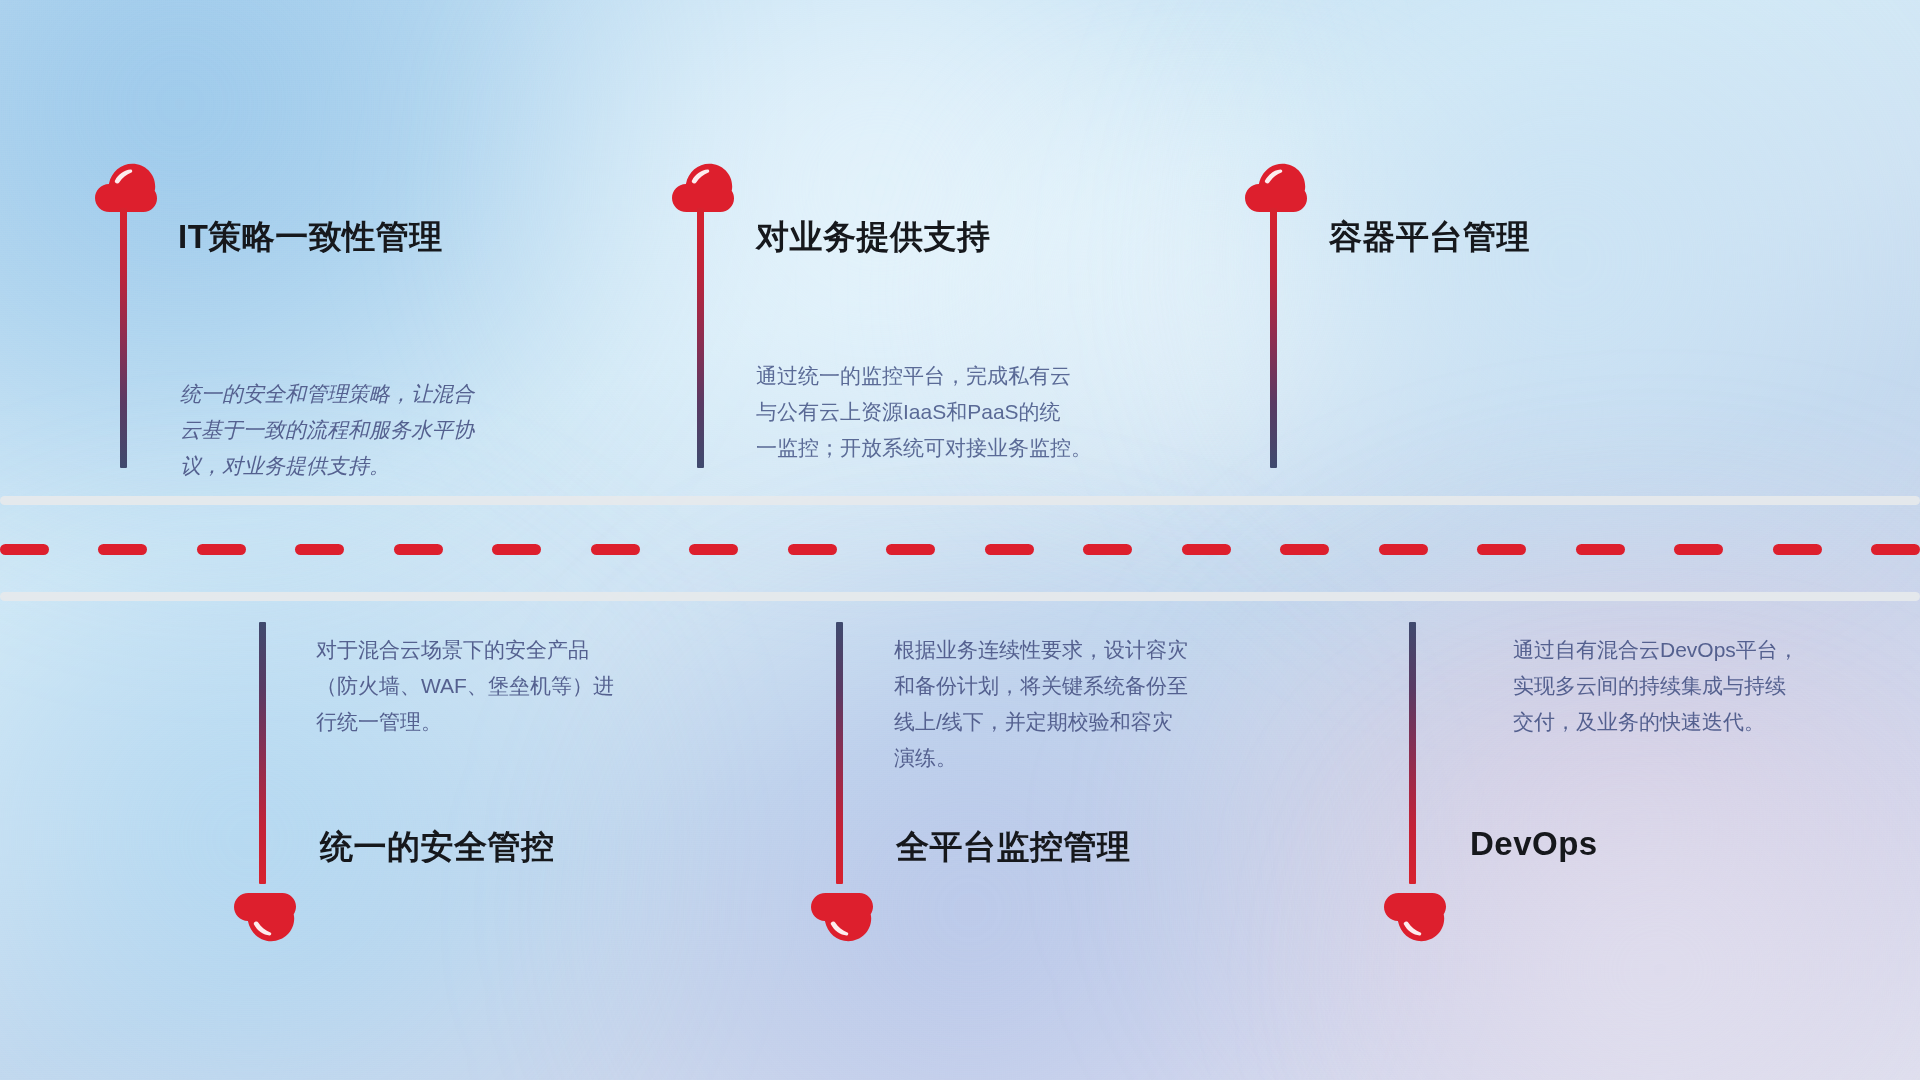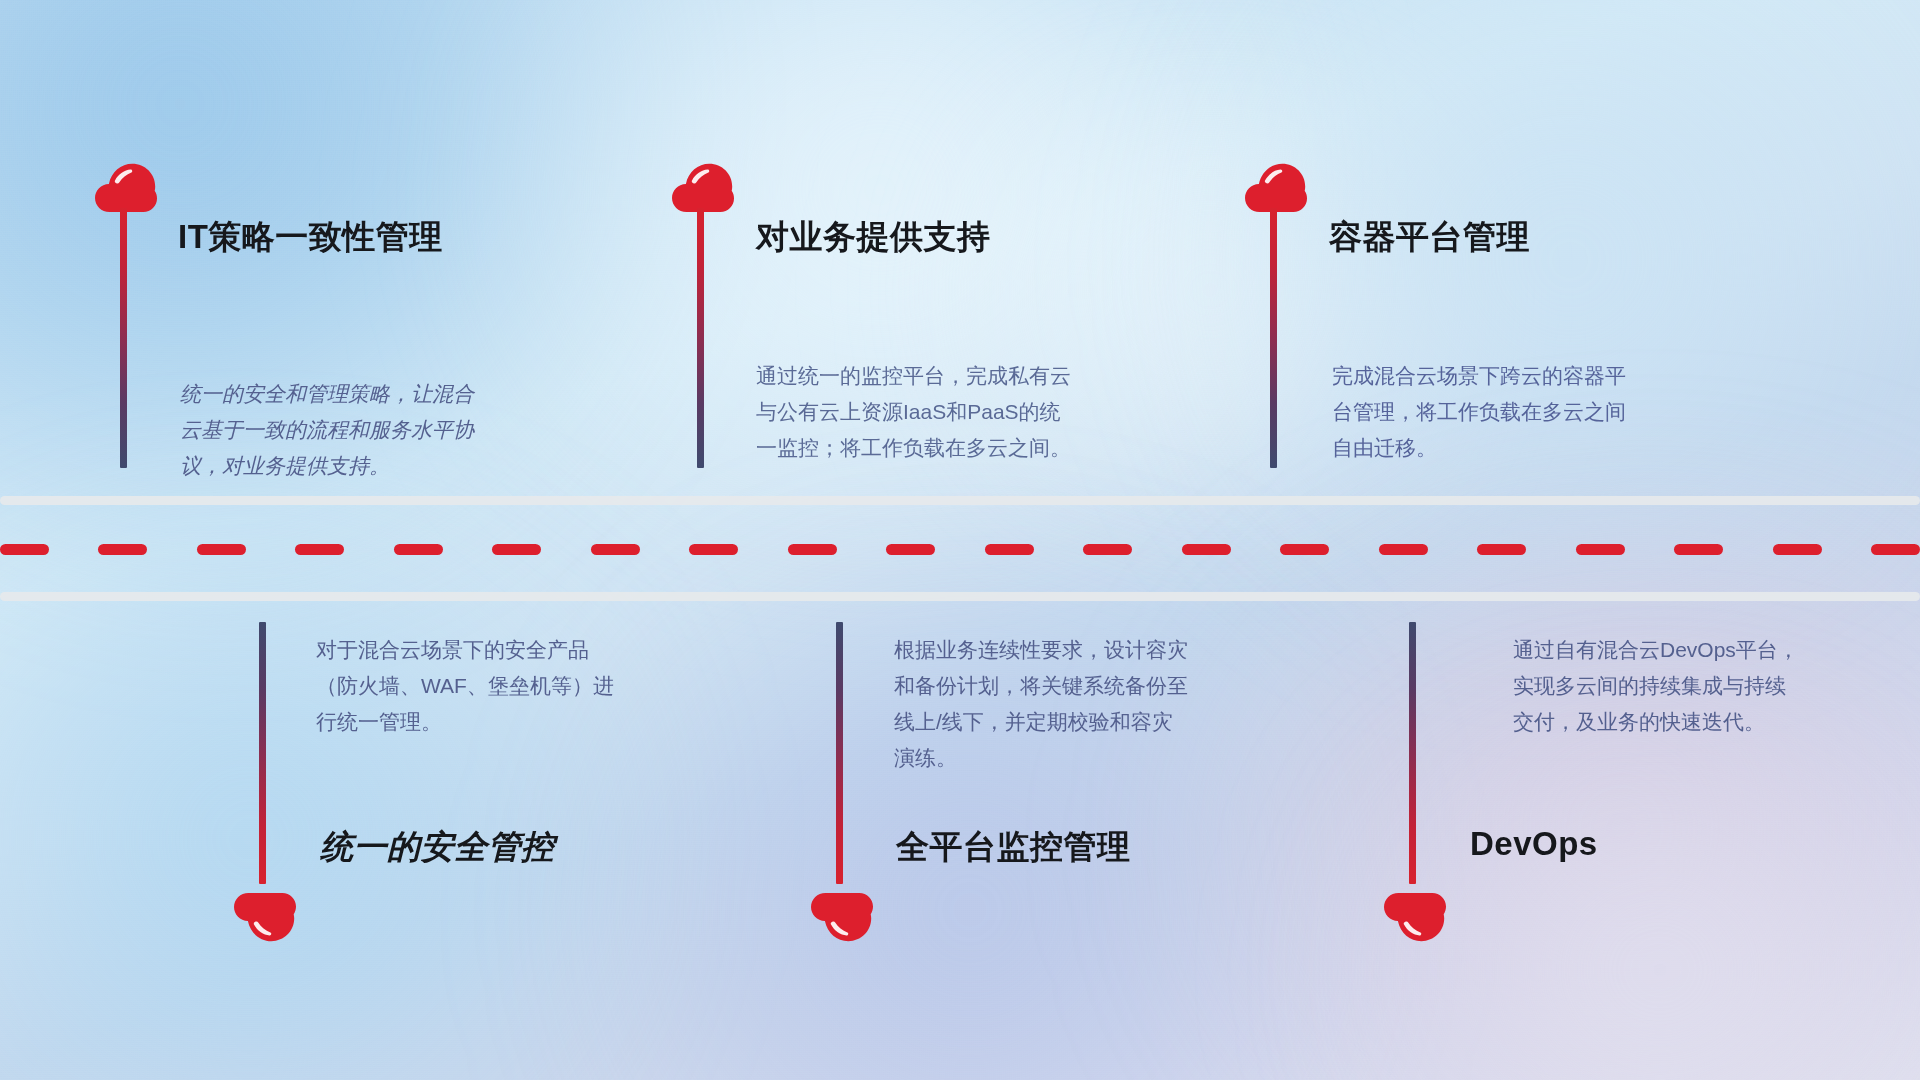--- a/index.html
+++ b/index.html
@@ -194,33 +194,30 @@
   <div class="cloud" style="left:672px; top:163px;">
     <svg viewBox="0 0 62 50" xmlns="http://www.w3.org/2000/svg">
       <path d="M14.5 49 C6.4 49 0 42.8 0 35 C0 27.4 6.1 21.2 13.9 21.0 C16.3 8.9 26.0 0.8 37.3 0.8 C50.0 0.8 60.2 10.9 60.2 23.4 C60.2 24.9 60.0 26.4 59.7 27.8 C61.2 30.0 62 32.6 62 35.4 C62 42.9 55.9 49 48.3 49 Z" fill="#dd1f2d"></path>
       <path d="M20.0 17.5 C23.5 11.0 29.5 7.0 35.5 6.6 C37.2 6.5 38.0 8.9 36.4 9.6 C31.6 11.6 27.0 15.0 24.2 19.6 C23.0 21.6 18.8 19.8 20.0 17.5 Z" fill="#ffffff" opacity="0.92"></path>
     </svg>
   </div>
   <div class="stem stem-top" style="left:697px; top:208px; height:260px;"></div>
   <div class="heading" style="left:756px; top:215px;">对业务提供支持</div>
   <div class="body-text muted-a" style="left:756px; top:358px; width:460px;">通过统一的监控平台，完成私有云
 与公有云上资源IaaS和PaaS的统
-一监控；将工作负载在多云之间。</div>
+一监控；开放系统可对接业务监控。</div>
 
   <div class="cloud" style="left:1245px; top:163px;">
     <svg viewBox="0 0 62 50" xmlns="http://www.w3.org/2000/svg">
       <path d="M14.5 49 C6.4 49 0 42.8 0 35 C0 27.4 6.1 21.2 13.9 21.0 C16.3 8.9 26.0 0.8 37.3 0.8 C50.0 0.8 60.2 10.9 60.2 23.4 C60.2 24.9 60.0 26.4 59.7 27.8 C61.2 30.0 62 32.6 62 35.4 C62 42.9 55.9 49 48.3 49 Z" fill="#dd1f2d"></path>
       <path d="M20.0 17.5 C23.5 11.0 29.5 7.0 35.5 6.6 C37.2 6.5 38.0 8.9 36.4 9.6 C31.6 11.6 27.0 15.0 24.2 19.6 C23.0 21.6 18.8 19.8 20.0 17.5 Z" fill="#ffffff" opacity="0.92"></path>
     </svg>
   </div>
   <div class="stem stem-top" style="left:1270px; top:208px; height:260px;"></div>
   <div class="heading" style="left:1329px; top:215px;">容器平台管理</div>
-  <div class="body-text muted-b" style="left:1332px; top:358px; width:440px;">完成混合云场景下跨云的容器平
-台管理，将工作负载在多云之间
-自由迁移。</div>
 
   <div class="divider">
     <div class="divider-rule rule-top"></div>
     <div class="divider-dashed" id="dashed-line">
         <div class="dash" style="left: 0px; background: rgb(221, 31, 45);"></div>
         <div class="dash" style="left: 98.4737px; background: rgb(221, 31, 45);"></div>
         <div class="dash" style="left: 196.947px; background: rgb(221, 31, 45);"></div>
         <div class="dash" style="left: 295.421px; background: rgb(221, 31, 45);"></div>
         <div class="dash" style="left: 393.895px; background: rgb(221, 31, 45);"></div>
         <div class="dash" style="left: 492.368px; background: rgb(221, 31, 45);"></div>
@@ -245,21 +242,21 @@
   <div class="stem stem-bottom" style="left:259px; top:622px; height:262px;"></div>
   <div class="cloud cloud-flip" style="left:234px; top:892px;">
     <svg viewBox="0 0 62 50" xmlns="http://www.w3.org/2000/svg">
       <path d="M14.5 49 C6.4 49 0 42.8 0 35 C0 27.4 6.1 21.2 13.9 21.0 C16.3 8.9 26.0 0.8 37.3 0.8 C50.0 0.8 60.2 10.9 60.2 23.4 C60.2 24.9 60.0 26.4 59.7 27.8 C61.2 30.0 62 32.6 62 35.4 C62 42.9 55.9 49 48.3 49 Z" fill="#dd1f2d"></path>
       <path d="M20.0 17.5 C23.5 11.0 29.5 7.0 35.5 6.6 C37.2 6.5 38.0 8.9 36.4 9.6 C31.6 11.6 27.0 15.0 24.2 19.6 C23.0 21.6 18.8 19.8 20.0 17.5 Z" fill="#ffffff" opacity="0.92"></path>
     </svg>
   </div>
   <div class="body-text" style="left:316px; top:632px; width:430px;">对于混合云场景下的安全产品
 （防火墙、WAF、堡垒机等）进
 行统一管理。</div>
-  <div class="heading" style="left:320px; top:825px;font-style:italic;">统一的安全管控</div>
+  <div class="heading" style="left:320px; top:825px;">统一的安全管控</div>
 
   <div class="stem stem-bottom" style="left:836px; top:622px; height:262px;"></div>
   <div class="cloud cloud-flip" style="left:811px; top:892px;">
     <svg viewBox="0 0 62 50" xmlns="http://www.w3.org/2000/svg">
       <path d="M14.5 49 C6.4 49 0 42.8 0 35 C0 27.4 6.1 21.2 13.9 21.0 C16.3 8.9 26.0 0.8 37.3 0.8 C50.0 0.8 60.2 10.9 60.2 23.4 C60.2 24.9 60.0 26.4 59.7 27.8 C61.2 30.0 62 32.6 62 35.4 C62 42.9 55.9 49 48.3 49 Z" fill="#dd1f2d"></path>
       <path d="M20.0 17.5 C23.5 11.0 29.5 7.0 35.5 6.6 C37.2 6.5 38.0 8.9 36.4 9.6 C31.6 11.6 27.0 15.0 24.2 19.6 C23.0 21.6 18.8 19.8 20.0 17.5 Z" fill="#ffffff" opacity="0.92"></path>
     </svg>
   </div>
   <div class="body-text" style="left:894px; top:632px; width:440px;">根据业务连续性要求，设计容灾
 和备份计划，将关键系统备份至

